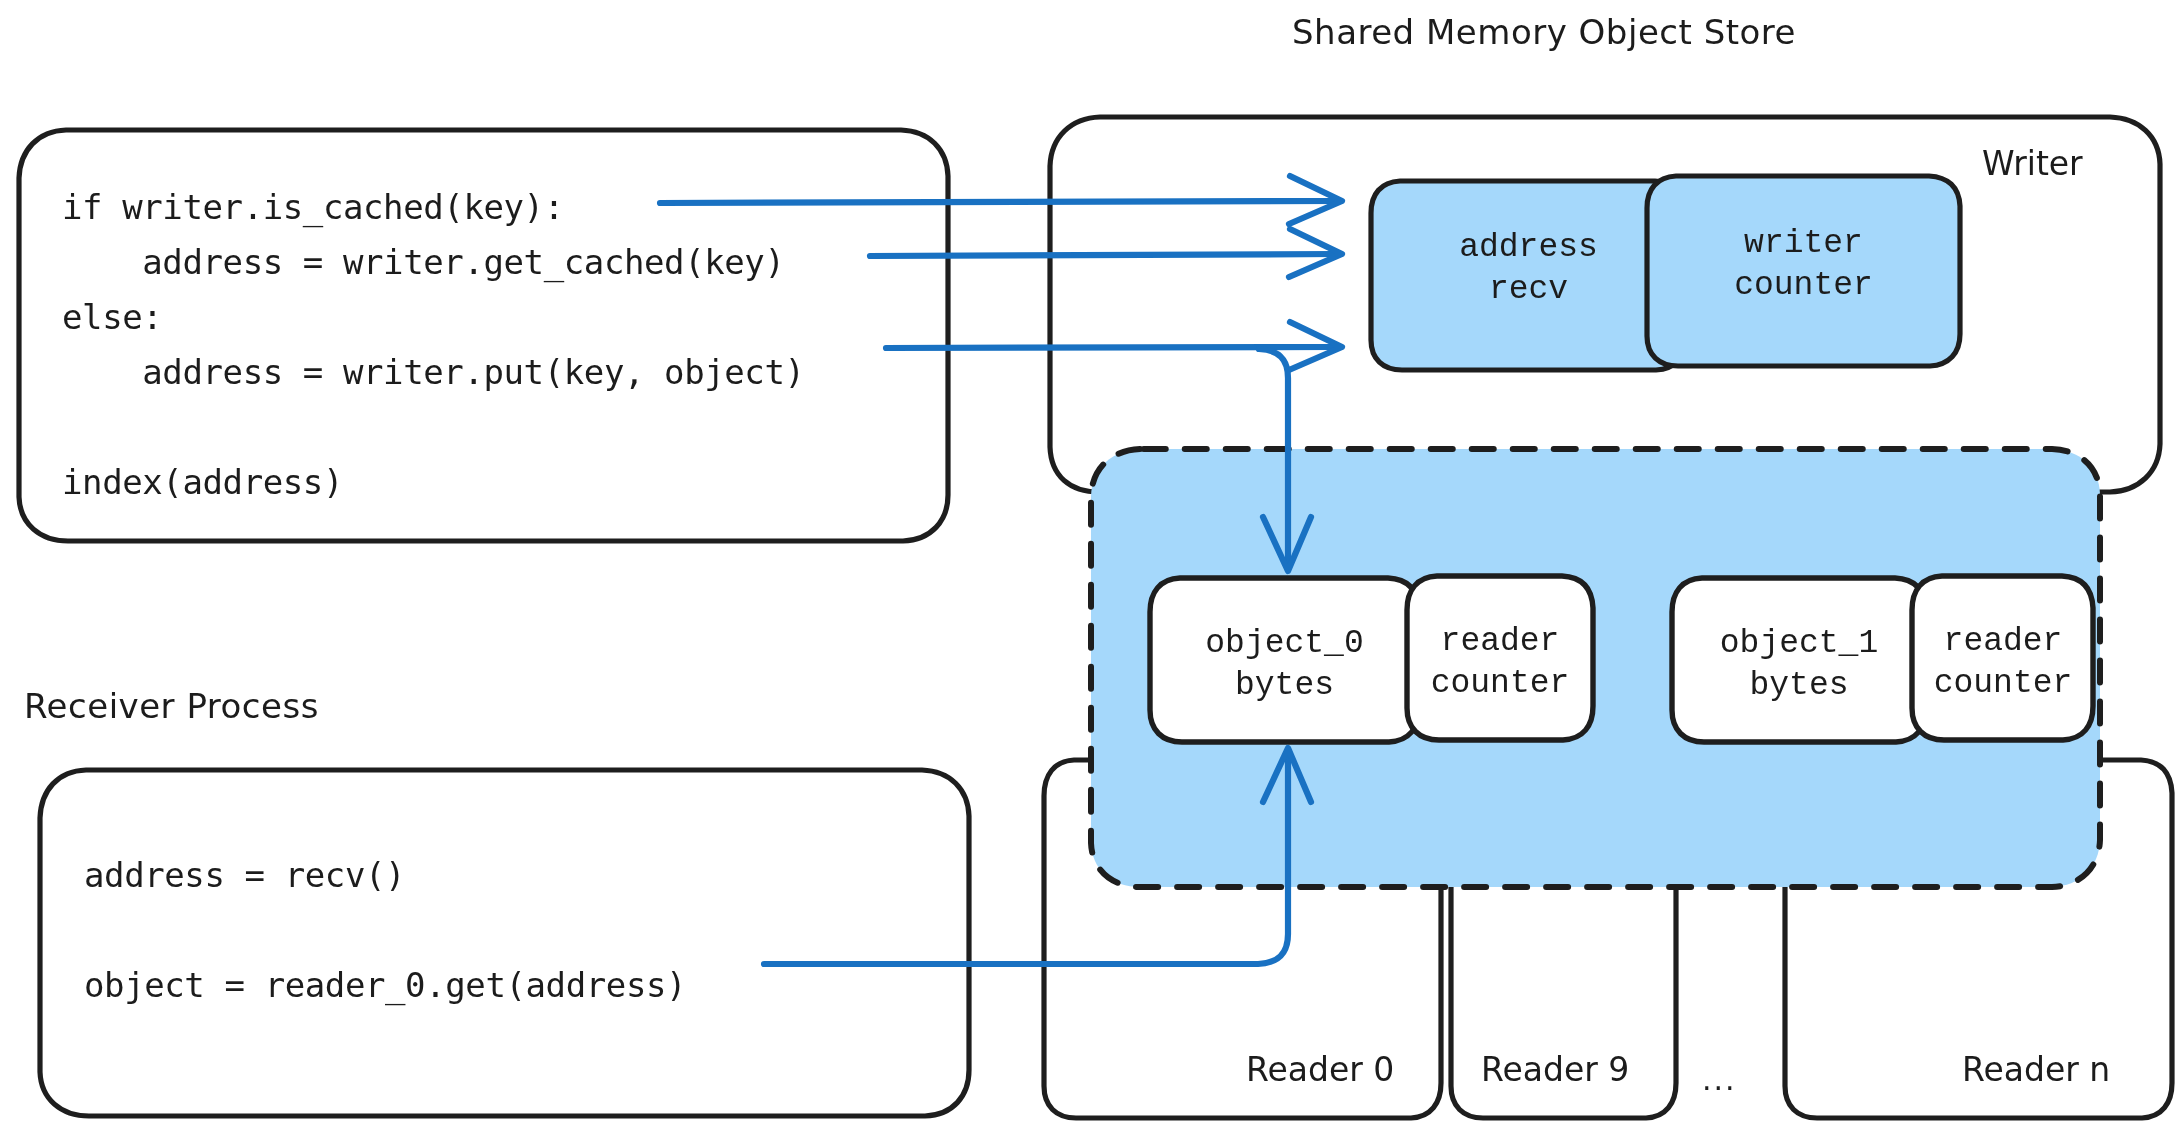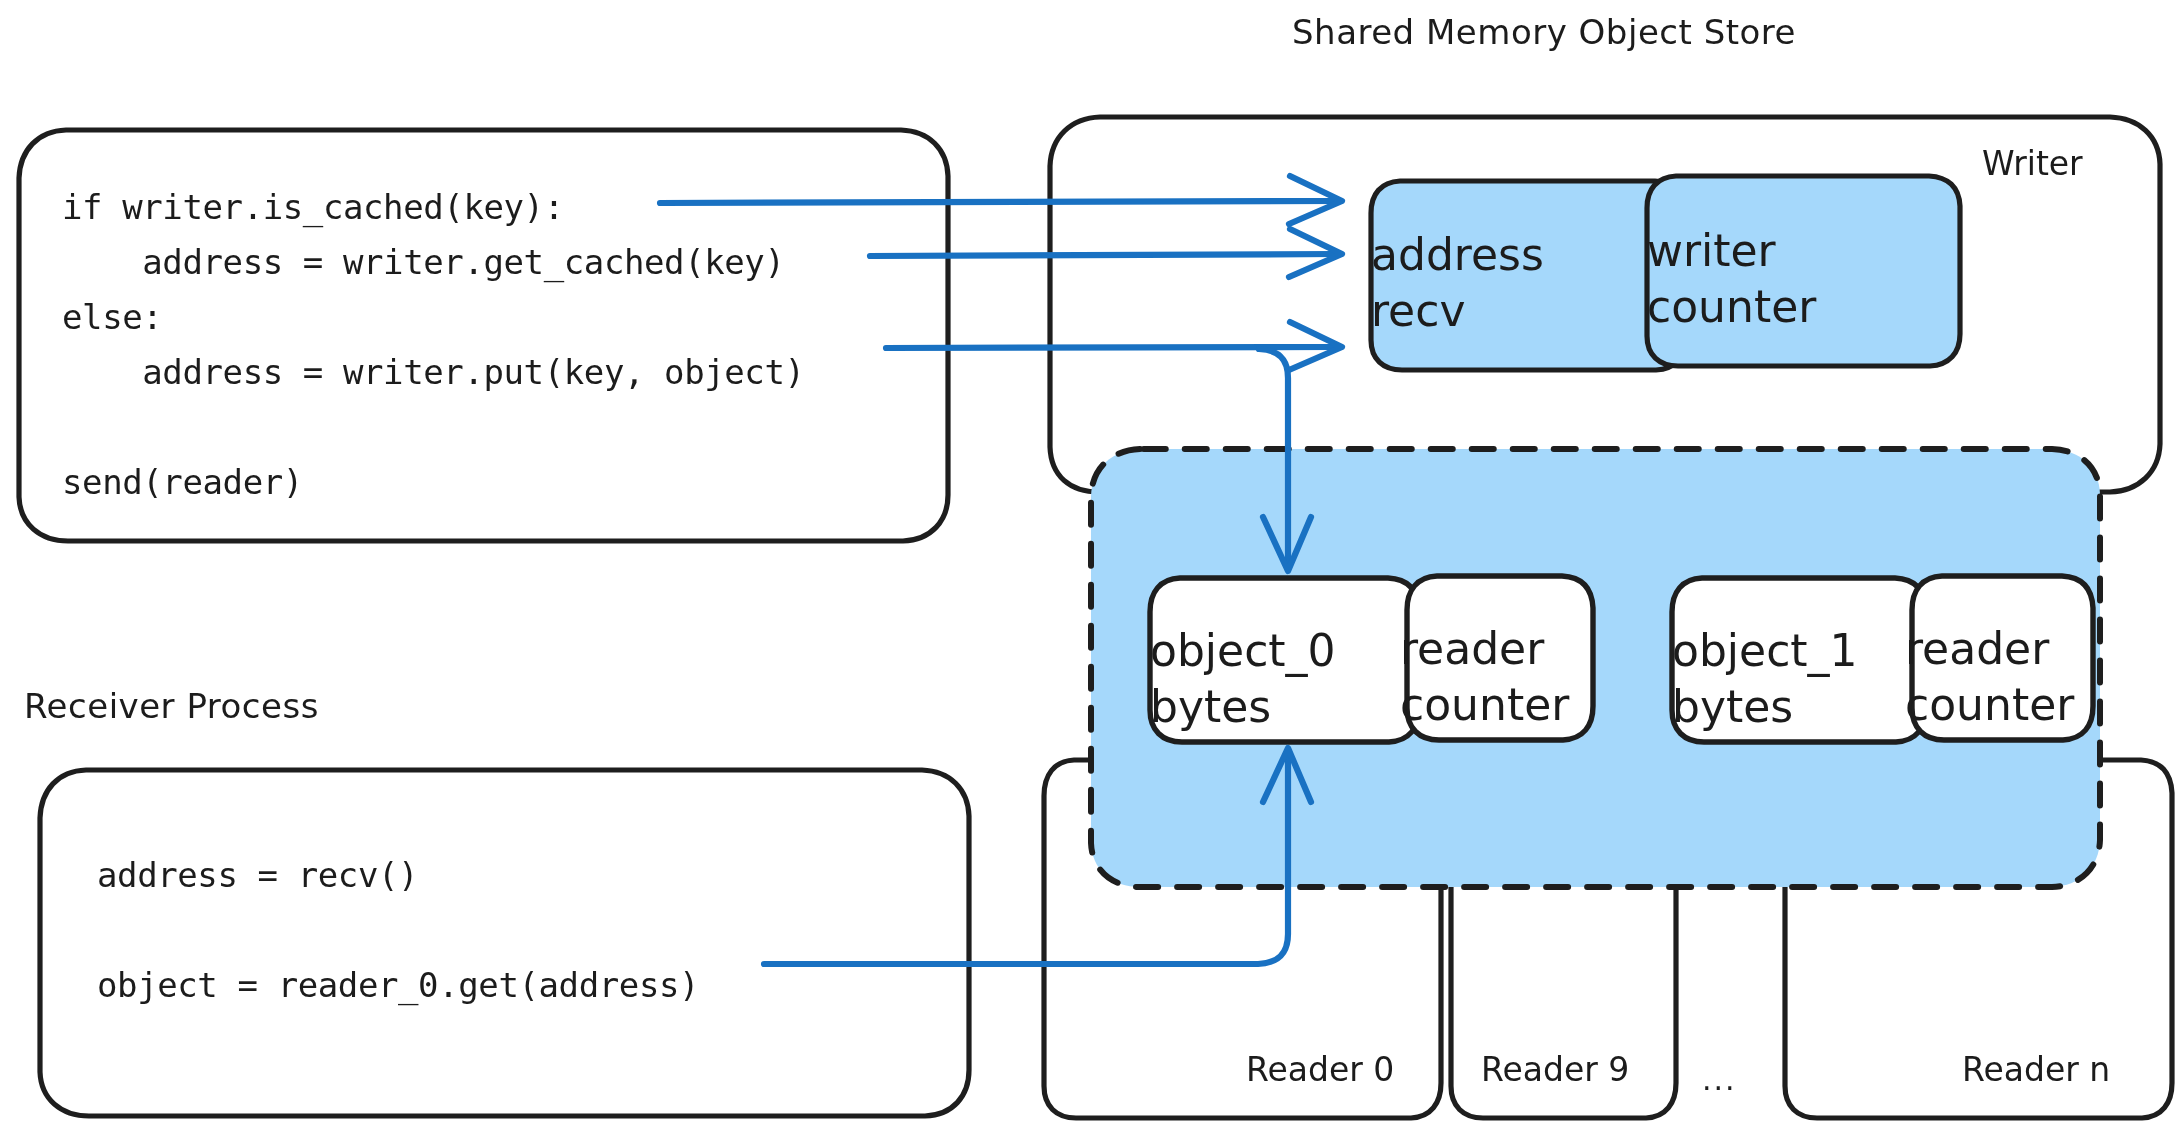--- a/index.html
+++ b/index.html
@@ -37,22 +37,24 @@
     font-weight: 400;
   }
   .mono {
     font-family: "DejaVu Sans Mono", "Liberation Mono", monospace;
   }
   .title {
     font-size: 34px;
     letter-spacing: 0.5px;
   }
   .boxlbl {
-    font-size: 44px;
+    font-size: 33px;
+    text-align: center;
     line-height: 1.28;
+    font-family: Liberation Mono, monospace;
   }
   .corner-lbl {
     font-size: 33px;
   }
   .code {
     font-size: 34px;
     line-height: 1.62;
     letter-spacing: -0.4px;
   }
   .dots {
@@ -250,23 +252,23 @@
 
   <div class="lbl hand title" style="left:1292px; top:12px;">Shared Memory Object Store</div>
 
   <div class="lbl hand title" style="left:24px; top:686px;">Receiver Process</div>
 
   <div class="lbl mono code" style="left:62px; top:180px;"><span>if writer.is_cached(key):</span>
 <span>    address = writer.get_cached(key)</span>
 <span>else:</span>
 <span>    address = writer.put(key, object)</span>
 <span></span>
-<span>send(reader)</span></div>
-
-  <div class="lbl mono code" style="left:84px; top:848px;margin-left:13px;"><span>address = recv()</span>
+<span>index(address)</span></div>
+
+  <div class="lbl mono code" style="left:84px; top:848px;"><span>address = recv()</span>
 <span></span>
 <span>object = reader_0.get(address)</span></div>
 
   <div class="lbl hand corner-lbl" style="left:1982px; top:144px;">Writer</div>
 
   <div class="lbl hand boxlbl" style="left:1371px; top:227px; width:315px;"><span>address</span><br><span>recv</span></div>
 
   <div class="lbl hand boxlbl" style="left:1647px; top:223px; width:313px;"><span>writer</span><br><span>counter</span></div>
 
 

